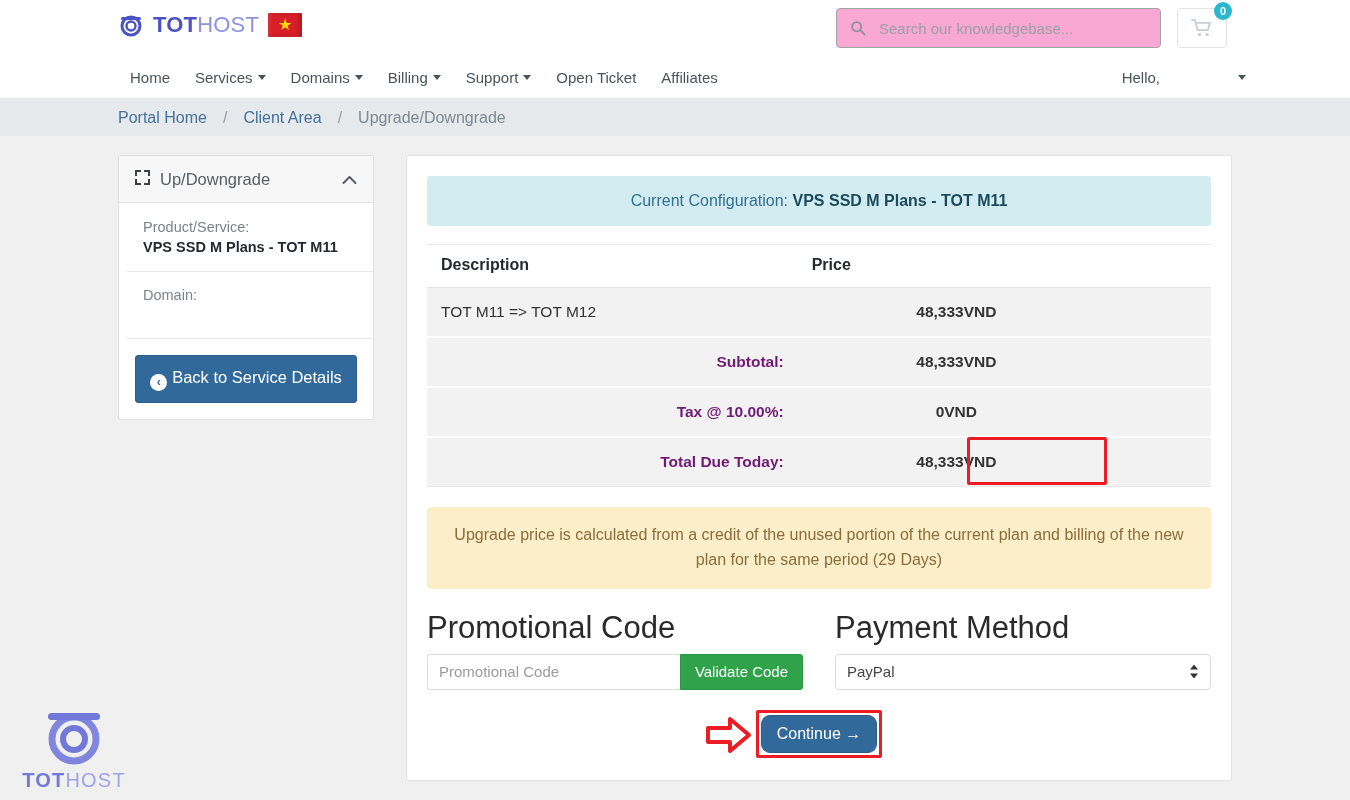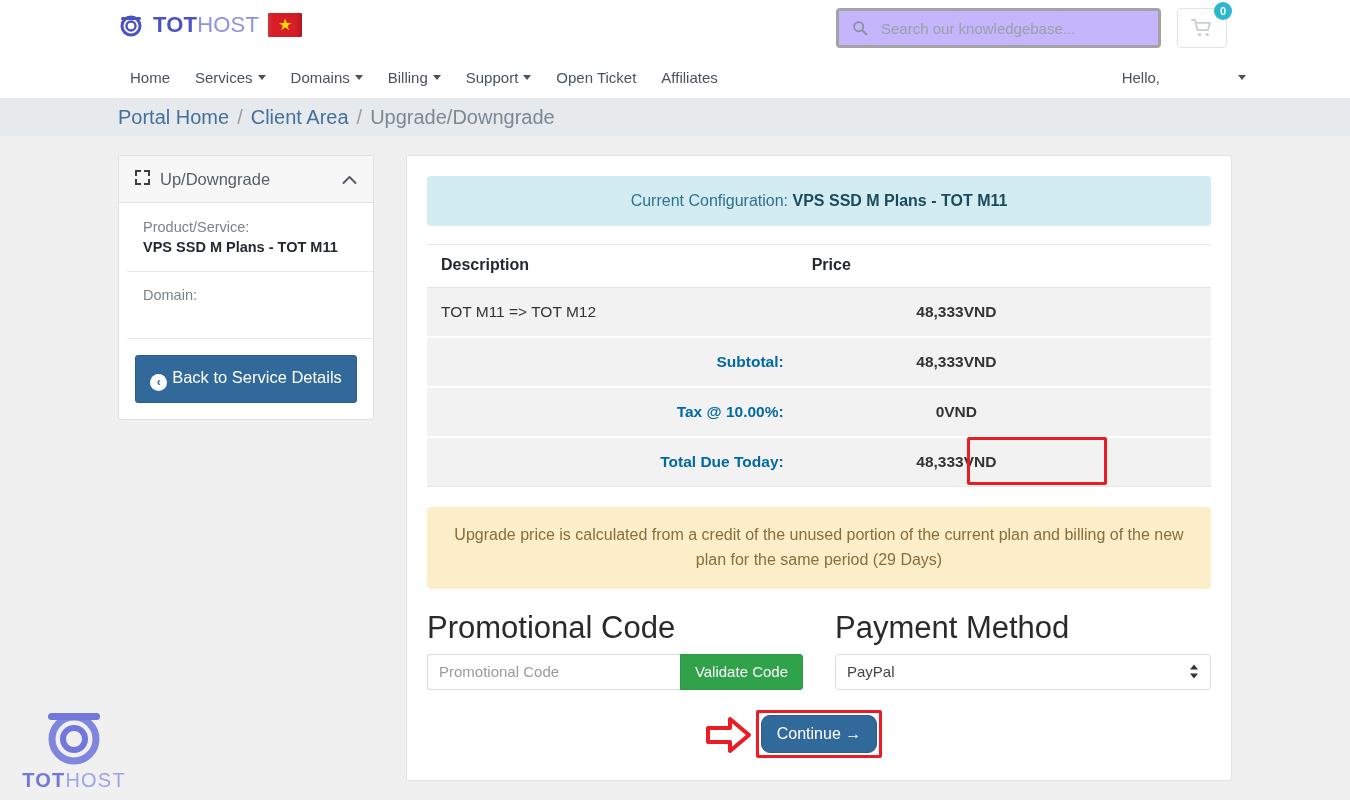--- a/index.html
+++ b/index.html
@@ -30,21 +30,21 @@
     width:34px; height:24px; background:#d81e27;
     display:flex; align-items:center; justify-content:center;
     box-shadow: inset -3px 0 4px rgba(0,0,0,.18), inset 3px 0 3px rgba(255,255,255,.08);
     border-radius:1px;
   }
   .flag .star { color:#ffdd00; font-size:16px; line-height:1; }
 
   .search-box {
     position:absolute; left:836px; top:8px;
     width:325px; height:40px;
-    border:3px solid #a3a3a3; border-radius:4px; background:#c4b5fd;
+    border:1px solid #a3a3a3; border-radius:4px; background:#f9a8d4;
     display:flex; align-items:center;
   }
   .search-box .mag {
     width:42px; display:flex; align-items:center; justify-content:center;
     color:#8a9099;
   }
   .search-box input {
     flex:1; border:0; outline:0; background:transparent;
     font-family:"Liberation Sans", sans-serif; font-size:15px; color:#444;
     height:100%; padding:0 8px 0 0;
@@ -75,21 +75,21 @@
     cursor:pointer; white-space:nowrap;
   }
   .caret { width:0; height:0; border-left:4px solid transparent; border-right:4px solid transparent; border-top:5px solid #4a525c; display:inline-block; }
   .user-menu {
     position:absolute; right:104px; top:0; height:43px;
     display:flex; align-items:center; gap:78px; color:#4a525c; font-size:15px; cursor:pointer;
   }
 
   
   .breadcrumb-bar { height:37px; background:#e6eaed; display:flex; align-items:center; }
-  .breadcrumb { margin-left:118px; font-size:20px; display:flex; align-items:center; gap:8px; }
+  .breadcrumb { margin-left:118px; font-size:16px; display:flex; align-items:center; gap:16px; }
   .breadcrumb a { color:#44709c; text-decoration:none; }
   .breadcrumb .sep { color:#93a0ab; }
   .breadcrumb .current { color:#7c8893; }
 
   
   .page { display:flex; padding:19px 0 0 118px; gap:32px; }
 
   
   .sidebar { width:256px; }
   .panel {
@@ -134,21 +134,21 @@
   table.order th {
     text-align:left; font-weight:700; color:#24292e; font-size:16px;
     padding:11px 14px 13px 14px; border-top:1px solid #e8e8e8; border-bottom:1px solid #e3e3e3;
   }
   table.order th.right { text-align:left; padding-right:110px; }
   table.order td {
     background:#f2f2f2; padding:15px 14px; color:#333;
     border-bottom:2px solid #ffffff;
   }
   table.order td.right { text-align:center; padding-right:110px; white-space:nowrap;font-weight:bold; }
-  table.order td.label-cell { text-align:right; font-weight:700; color:#0369a1; }
+  table.order td.label-cell { text-align:right; font-weight:700; color:#701a75; }
   table.order tr.total td { border-bottom:1px solid #e6e6e6; }
 
   .hl-total {
     position:absolute; left:560px; top:281px;
     width:140px; height:48px; border:3px solid #ec1c24; border-radius:2px;
     pointer-events:none;
   }
 
   .alert-warn {
     margin-top:20px; background:#fbeec8; color:#8a6d3b; border-radius:4px;

